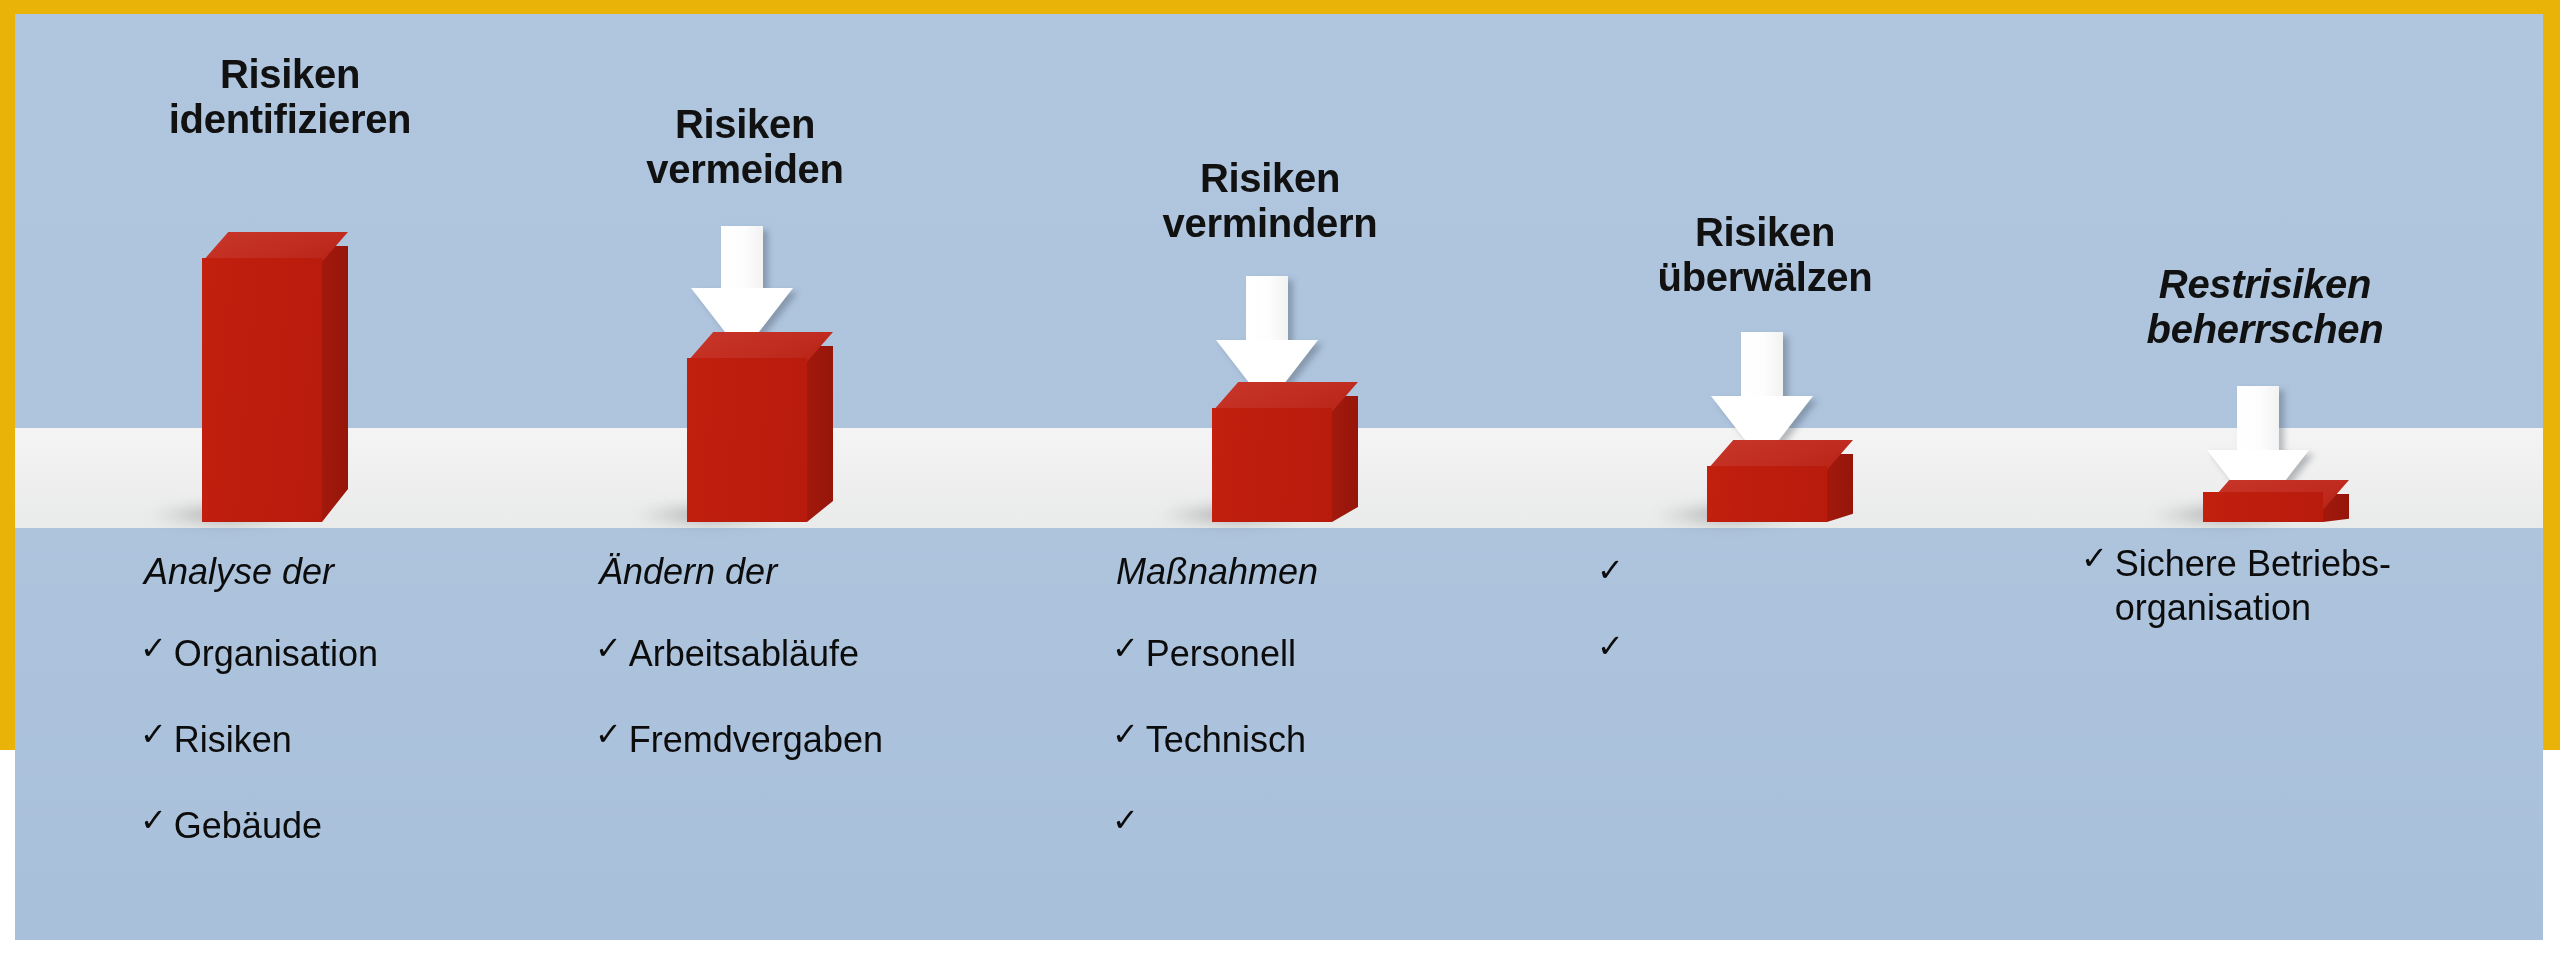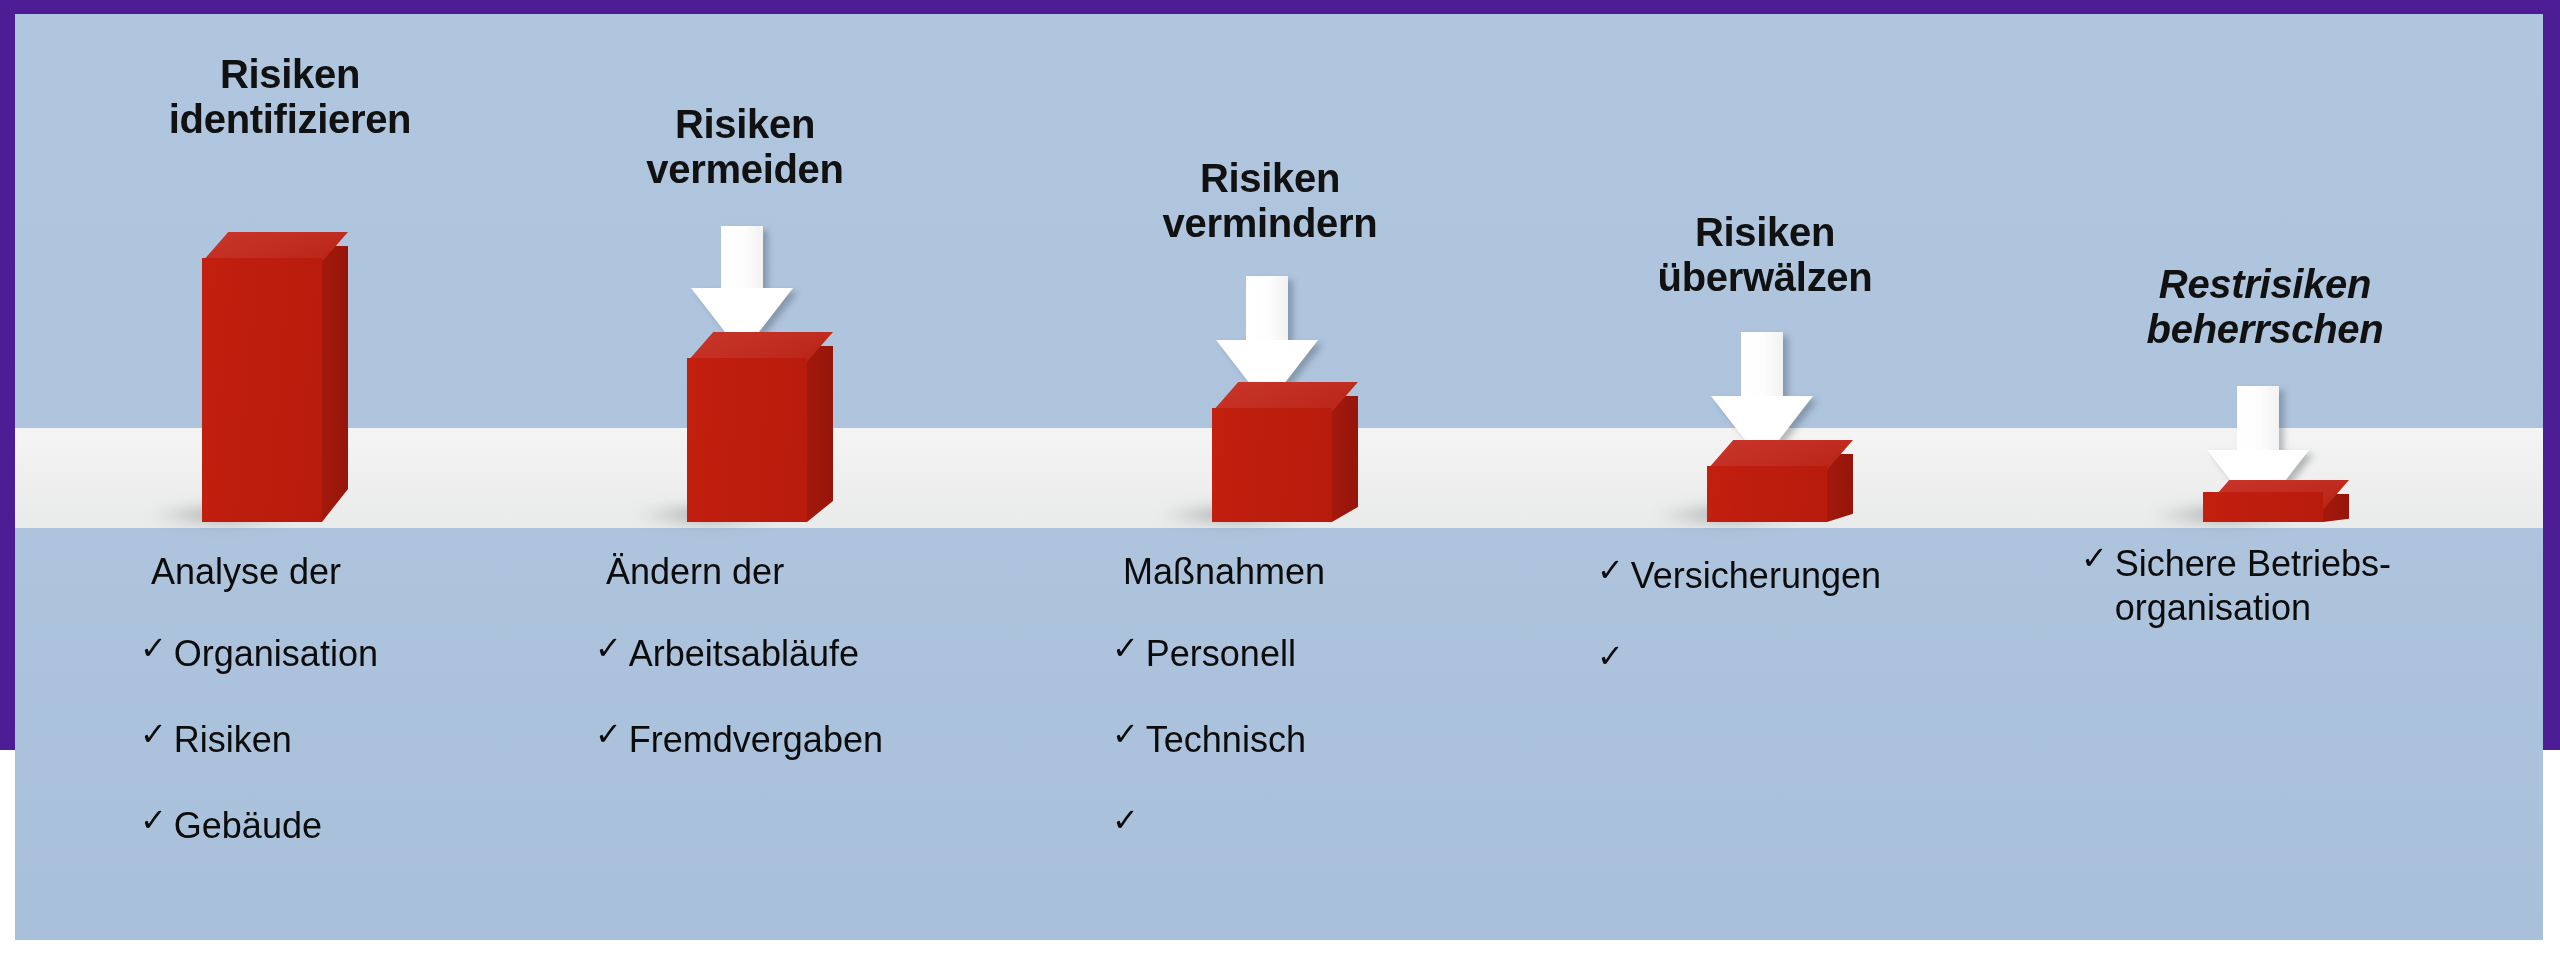--- a/index.html
+++ b/index.html
@@ -11,21 +11,21 @@
     width: 2560px;
     height: 962px;
     font-family: "Liberation Sans", sans-serif;
     overflow: hidden;
   }
 
   #stage {
     position: relative;
     width: 2560px;
     height: 750px;
-    background: #4c1d95;
+    background: #eab308;
   }
 
   
   .panel {
     position: absolute;
     left: 15px;
     top: 14px;
     width: 2528px;
     height: 926px;
     background: linear-gradient(180deg, #b0c6df 0%, #aec4dd 55%, #a9c0db 100%);
@@ -126,22 +126,23 @@
 
   
   .textblock {
     position: absolute;
     top: 540px;
     font-size: 36px;
     color: #0c0c0c;
     line-height: 1.0;
   }
   .textblock .lead {
-    margin: 0 0 42px 11px;
+    margin: 0 0 42px 4px;
     white-space: pre;
+    font-style: italic;
   }
   .textblock .item {
     display: flex;
     align-items: flex-start;
     margin-bottom: 42px;
   }
   .textblock .item:last-child { margin-bottom: 0; }
   .textblock .check {
     flex: 0 0 auto;
     margin-right: 7px;
@@ -251,21 +252,20 @@
       </div>
       <div class="bar" style="left:152px; top:426px; width:146px; height:82px;">
         <div class="shadow"></div>
         <div class="side" style="top:14px; height:68px;"></div>
         <div class="top" style="top:0;"></div>
         <div class="front" style="width:120px; height:56px;"></div>
       </div>
       <div class="textblock" style="left:42px; width:420px;">
         <div class="item">
           <span class="check">✓</span>
-          <span class="itxt">Versicherungen</span>
         </div>
         <div class="item">
           <span class="check">✓</span>
         </div>
       </div>
     </div>
 
     <div class="col" style="left:2020px; width:460px;">
       <div class="heading" style="top:248px;font-style:italic;">Restrisiken
 beherrschen</div>

